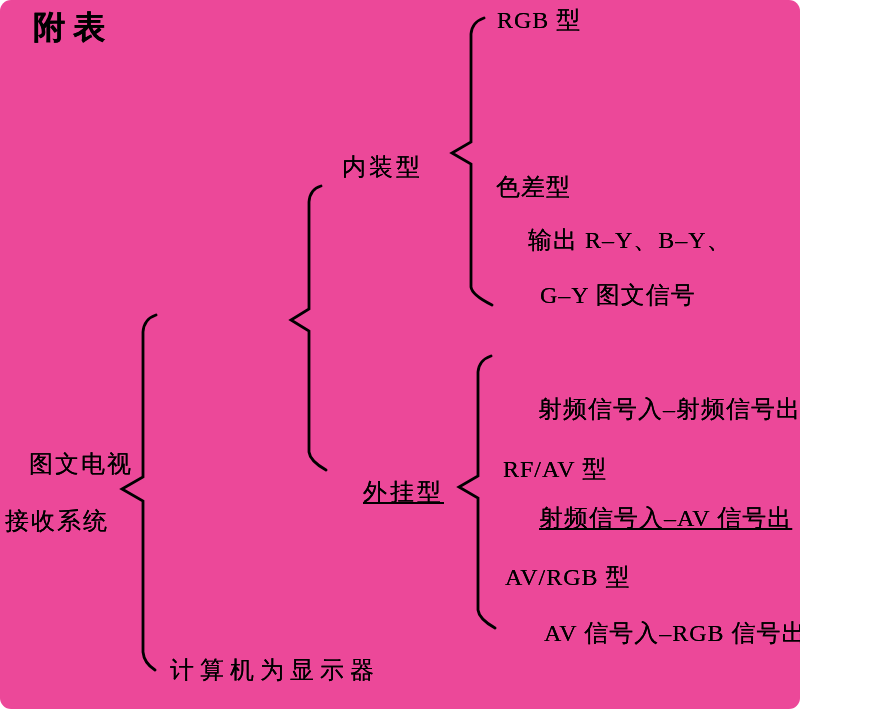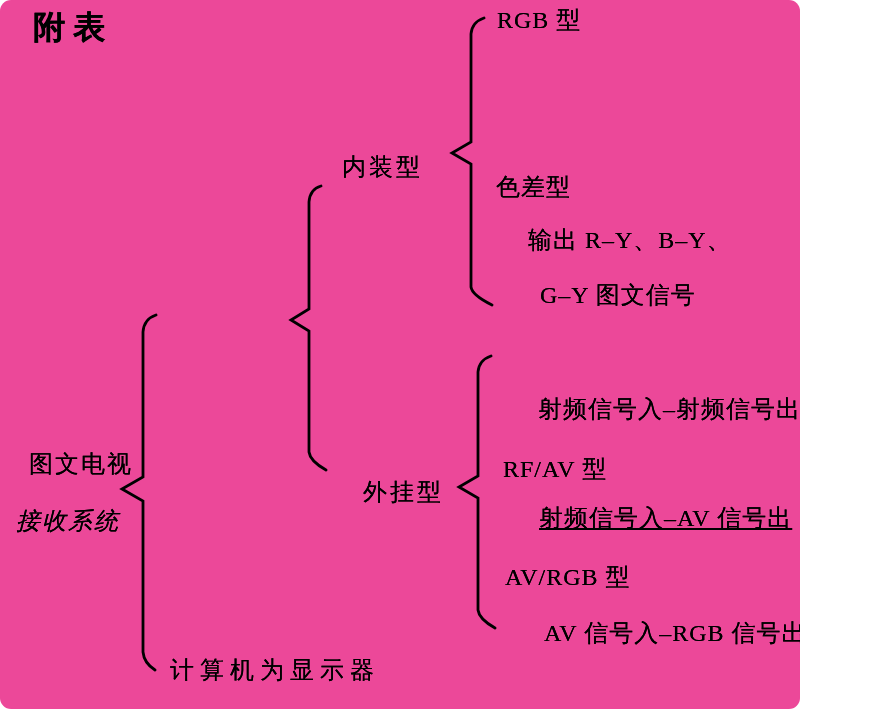--- a/index.html
+++ b/index.html
@@ -29,28 +29,28 @@
   #page-title {
     left: 33px; top: 10px;
     font-family: "Liberation Sans", "DejaVu Sans", sans-serif;
     font-size: 32px;
     font-weight: bold;
     letter-spacing: 8px;
     text-shadow: 0.6px 0 0 #000;
   }
   
   .root1 { left: 1px;  top: 451px; letter-spacing: 2px; margin-left: 28px; }
-  .root2 { left: 16px;  top: 508px; letter-spacing: 2px; font-style: italic; }
+  .root2 { left: 5px;  top: 508px; letter-spacing: 2px; }
   
   .tv1   { left: 172px; top: 291px; }
   .tv2   { left: 172px; top: 349px; }
   .comp  { left: 170px; top: 657px; letter-spacing: 6px; }
   
   .g1    { left: 342px; top: 142px; letter-spacing: 3px; margin-top: 12px; }
-  .g2    { left: 363px; top: 479px; letter-spacing: 3px; }
+  .g2    { left: 363px; top: 479px; letter-spacing: 3px; text-decoration: underline; }
   
   .r1  { left: 497px; top: 7px;   }
   .r2  { left: 528px; top: 66px;  }
   .r3  { left: 529px; top: 113px; }
   .r4  { left: 496px; top: 174px; }
   .r5  { left: 528px; top: 227px; }
   .r6  { left: 540px; top: 282px; }
   .r7  { left: 499px; top: 346px; }
   .r8  { left: 538px; top: 396px; }
   .r9  { left: 503px; top: 456px; }

